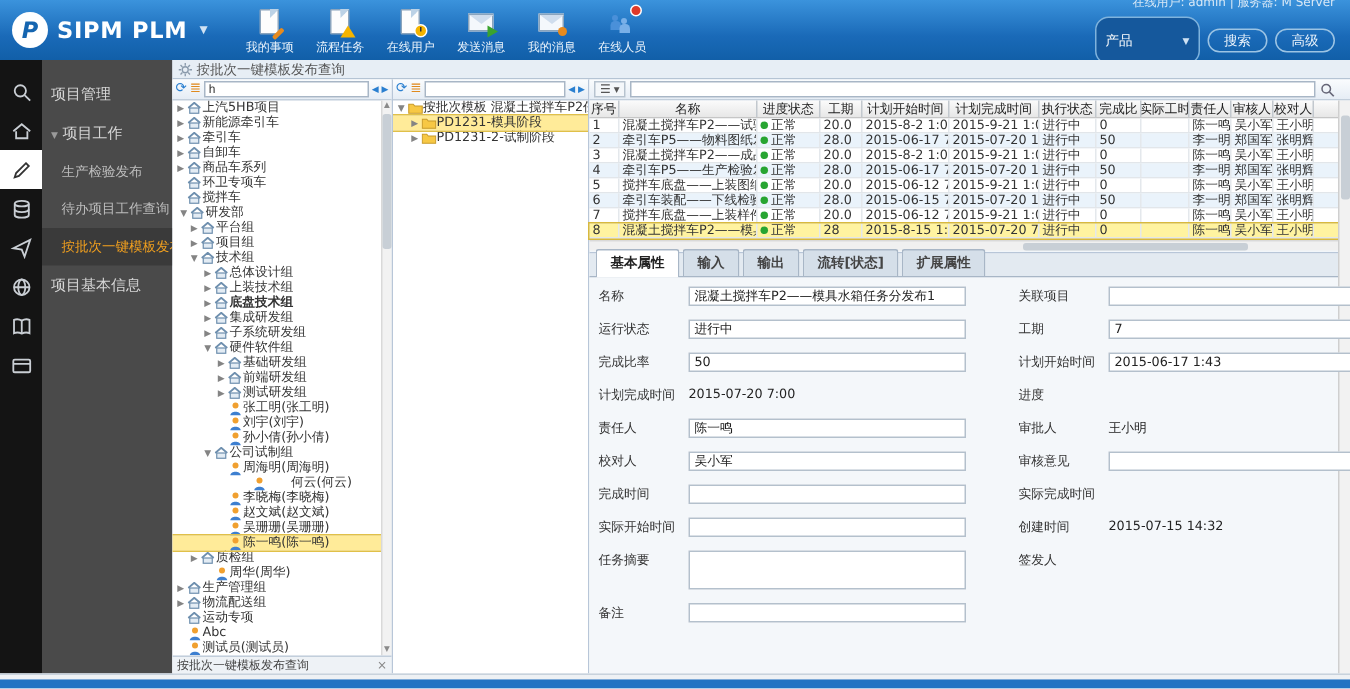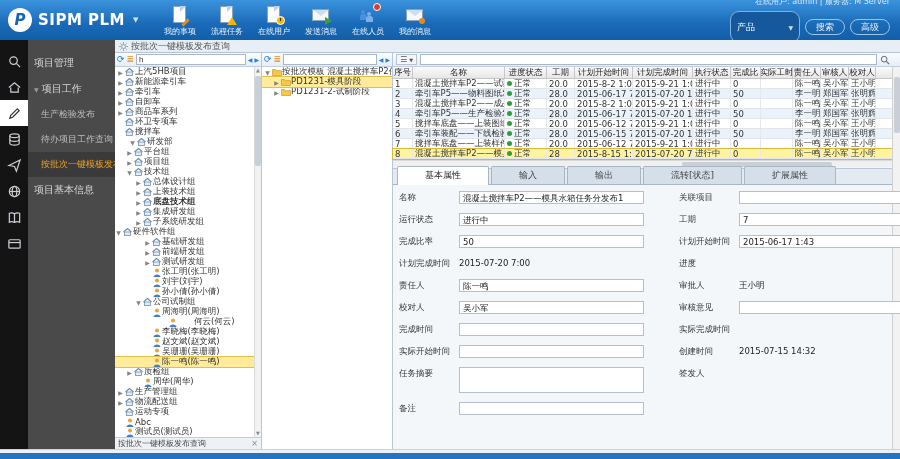--- a/index.html
+++ b/index.html
@@ -104,21 +104,21 @@
   .dot { width:5px; height:5px; border-radius:50%; background:#28a532; margin-right:2px; flex:0 0 5px; }
   .hsb { position:absolute; left:0; right:8px; height:7px; background:#f0f0f0; border-top:1px solid #d9d9d9; }
   .hsb .thumb { position:absolute; top:1px; height:5px; width:150px; left:58%; background:#c8cfd6; border-radius:2px; }
   .rvsb { position:absolute; right:0; top:14px; bottom:0; width:8px; background:#f2f2f2; border-left:1px solid #cfcfcf; }
   .rvsb .thumb { position:absolute; left:1px; top:10px; width:6px; height:56px; background:#c8cfd6; border-radius:2px; }
 
   
   .detail { position:absolute; left:0; right:8px; bottom:0; background:#f4f7fa; border-top:1px solid #b8c6d8; }
   .dtabs { height:16px; border-bottom:1px solid #a8b6c6; display:flex; align-items:flex-end; padding-left:4px; background:#e3eaf1; }
   .dtab { font-size:9px; color:#444; background:#d5dfe9; border:1px solid #a8b6c6; border-bottom:none;
-          padding:2px 27px; margin-right:2px; cursor:pointer; border-radius:2px 2px 0 0; }
+          padding:2px 9px; margin-right:2px; cursor:pointer; border-radius:2px 2px 0 0;font-weight:bold; }
   .dtab.active { background:#fff; color:#222; position:relative; top:1px; padding-bottom:3px; }
   .dform { position:absolute; left:0; right:0; top:16px; bottom:0; background:#f4f7fa; padding:6px 6px 0 6px; }
   .dcol { position:absolute; top:6px; }
   .dcol.l { left:6px; width:245px; }
   .dcol.r { left:258px; width:245px;margin-left:28px; }
   .frow { display:flex; align-items:flex-start; margin-bottom:9px; }
   .flabel { flex:0 0 60px; font-size:8.5px; color:#333; padding-top:1px; white-space:nowrap; overflow:hidden; }
   .fbox { flex:1; border:1px solid #b4c0cc; background:#fff; height:13px; line-height:12px; font-size:8.5px; color:#222; padding:0 3px; overflow:hidden; white-space:nowrap; }
   .fbox.tall { height:26px; }
   .fplain { flex:1; font-size:8.5px; color:#222; padding-top:1px; white-space:nowrap; overflow:hidden; }
@@ -162,32 +162,32 @@
         </div>
         <div class="tbtn">
           <div class="ticon">
             <div class="env"></div>
             <div class="ov ov-send"></div>
           </div>
           <div>发送消息</div>
         </div>
         <div class="tbtn">
           <div class="ticon">
+            <div class="env"></div>
+            <div class="ov ov-dot"></div>
+          </div>
+          <div>我的消息</div>
+        </div>
+        <div class="tbtn">
+          <div class="ticon">
             <div class="person p1p"></div>
             <div class="person p2p"></div>
             <div class="badge"></div>
           </div>
           <div>在线人员</div>
-        </div>
-        <div class="tbtn">
-          <div class="ticon">
-            <div class="env"></div>
-            <div class="ov ov-dot"></div>
-          </div>
-          <div>我的消息</div>
         </div>
       </div>
     <div class="hdr-right">
       <div class="user-info">在线用户: admin | 服务器: M Server</div>
       <div class="search-row">
         <div class="scope-box">
           <span>产品</span>
           <span class="caret">▼</span>
         </div>
         <div class="pill-btn">搜索</div>
@@ -338,21 +338,21 @@
             <div class="trow" style="padding-left: 2px;">
               <span class="arw"></span>
               <span class="tic">
                 <svg width="9" height="8" viewBox="0 0 9 8">
                   <path d="M0.5 4 L4.5 0.5 L8.5 4" fill="none" stroke="#6e8fae" stroke-width="1.2"></path>
                   <rect x="1.5" y="4" width="6" height="3.5" fill="#e3ecf4" stroke="#6e8fae" stroke-width="0.8"></rect>
                 </svg>
               </span>
               <span class="lbl">搅拌车</span>
             </div>
-            <div class="trow" style="padding-left: 14px;">
+            <div class="trow" style="padding-left: 4px;">
               <span class="arw">▼</span>
               <span class="tic">
                 <svg width="9" height="8" viewBox="0 0 9 8">
                   <path d="M0.5 4 L4.5 0.5 L8.5 4" fill="none" stroke="#6e8fae" stroke-width="1.2"></path>
                   <rect x="1.5" y="4" width="6" height="3.5" fill="#e3ecf4" stroke="#6e8fae" stroke-width="0.8"></rect>
                 </svg>
               </span>
               <span class="lbl">研发部</span>
             </div>
             <div class="trow" style="padding-left: 11px;">
@@ -428,21 +428,21 @@
             <div class="trow" style="padding-left: 20px;">
               <span class="arw">▶</span>
               <span class="tic">
                 <svg width="9" height="8" viewBox="0 0 9 8">
                   <path d="M0.5 4 L4.5 0.5 L8.5 4" fill="none" stroke="#6e8fae" stroke-width="1.2"></path>
                   <rect x="1.5" y="4" width="6" height="3.5" fill="#e3ecf4" stroke="#6e8fae" stroke-width="0.8"></rect>
                 </svg>
               </span>
               <span class="lbl">子系统研发组</span>
             </div>
-            <div class="trow" style="">
+            <div class="trow" style="padding-left: 20px;">
               <span class="arw">▼</span>
               <span class="tic">
                 <svg width="9" height="8" viewBox="0 0 9 8">
                   <path d="M0.5 4 L4.5 0.5 L8.5 4" fill="none" stroke="#6e8fae" stroke-width="1.2"></path>
                   <rect x="1.5" y="4" width="6" height="3.5" fill="#e3ecf4" stroke="#6e8fae" stroke-width="0.8"></rect>
                 </svg>
               </span>
               <span class="lbl">硬件软件组</span>
             </div>
             <div class="trow" style="padding-left: 29px;">

